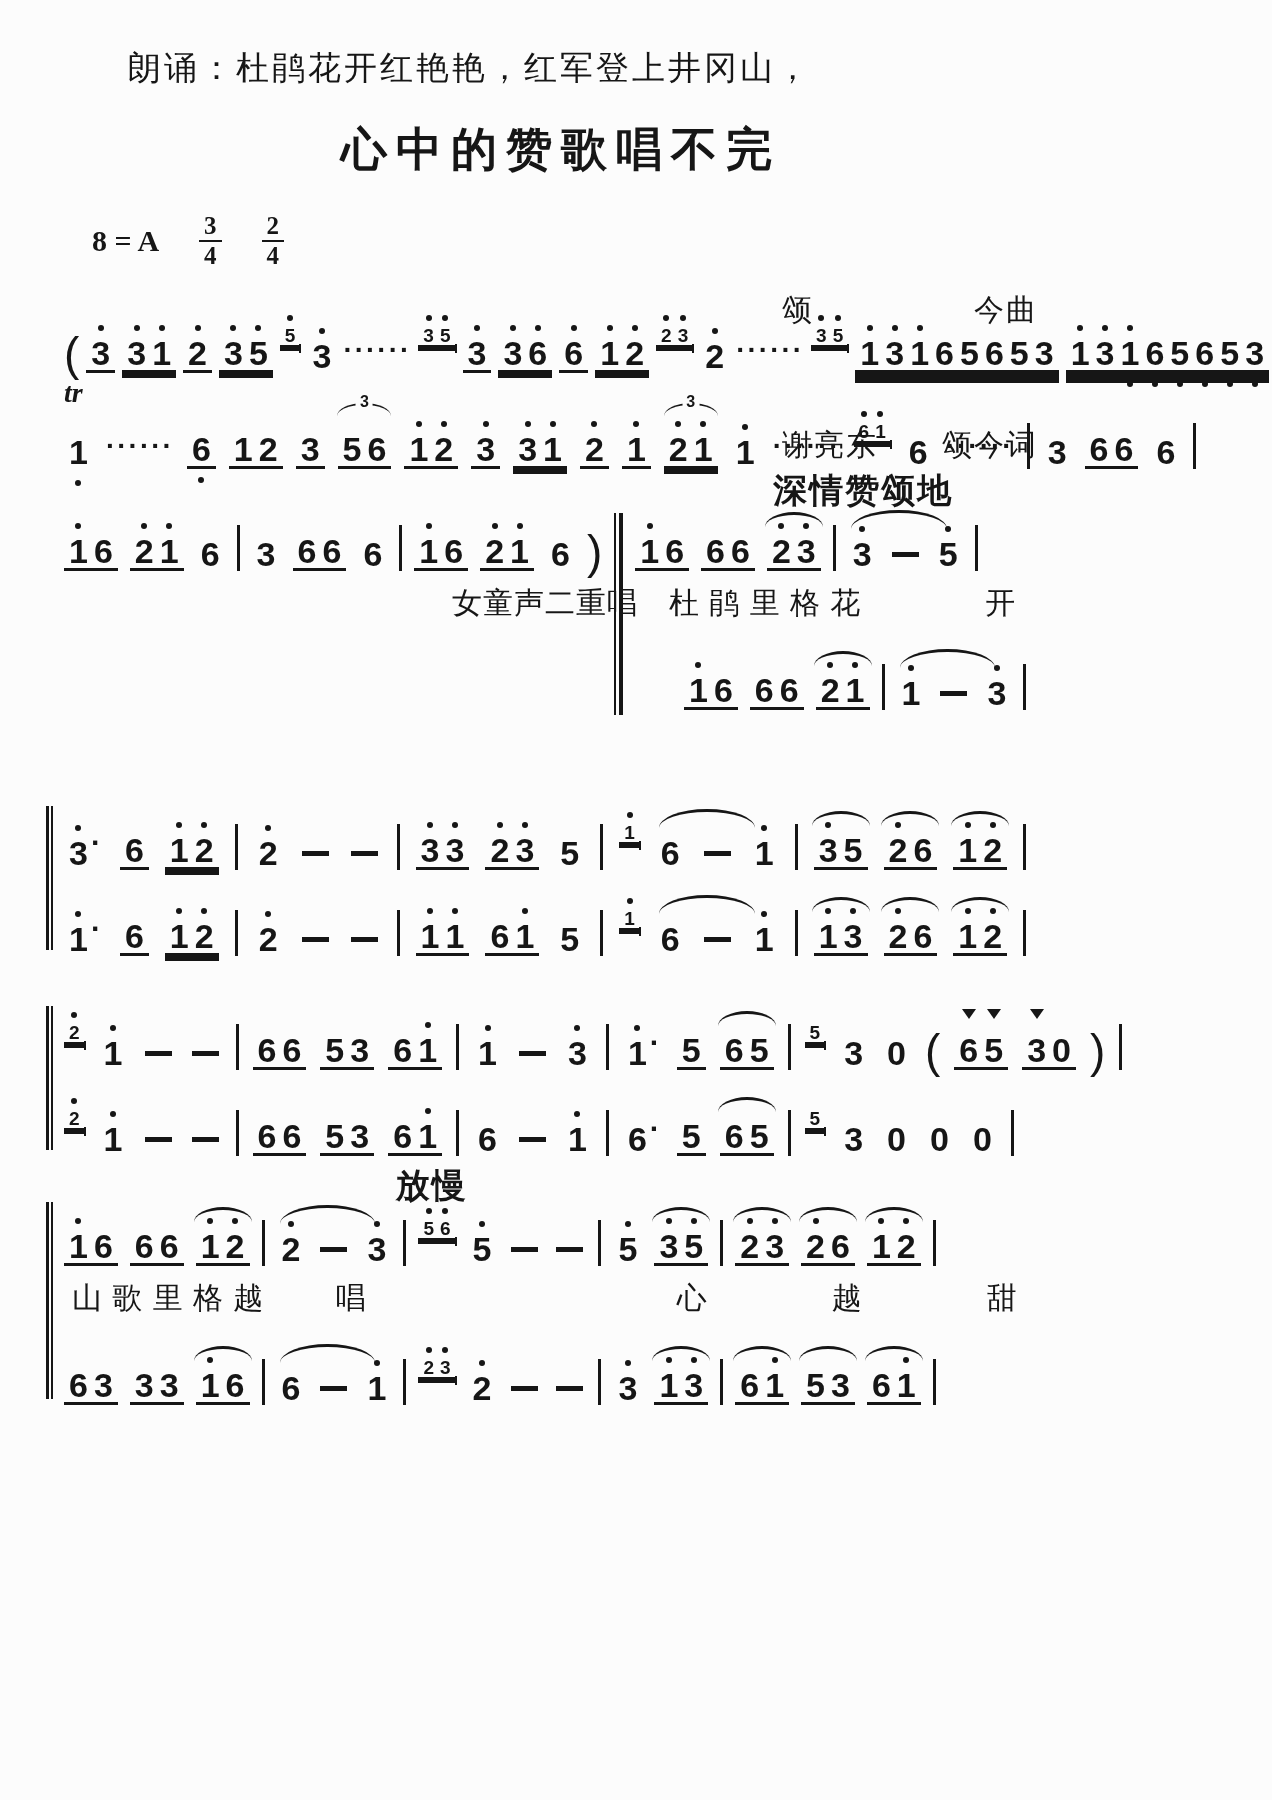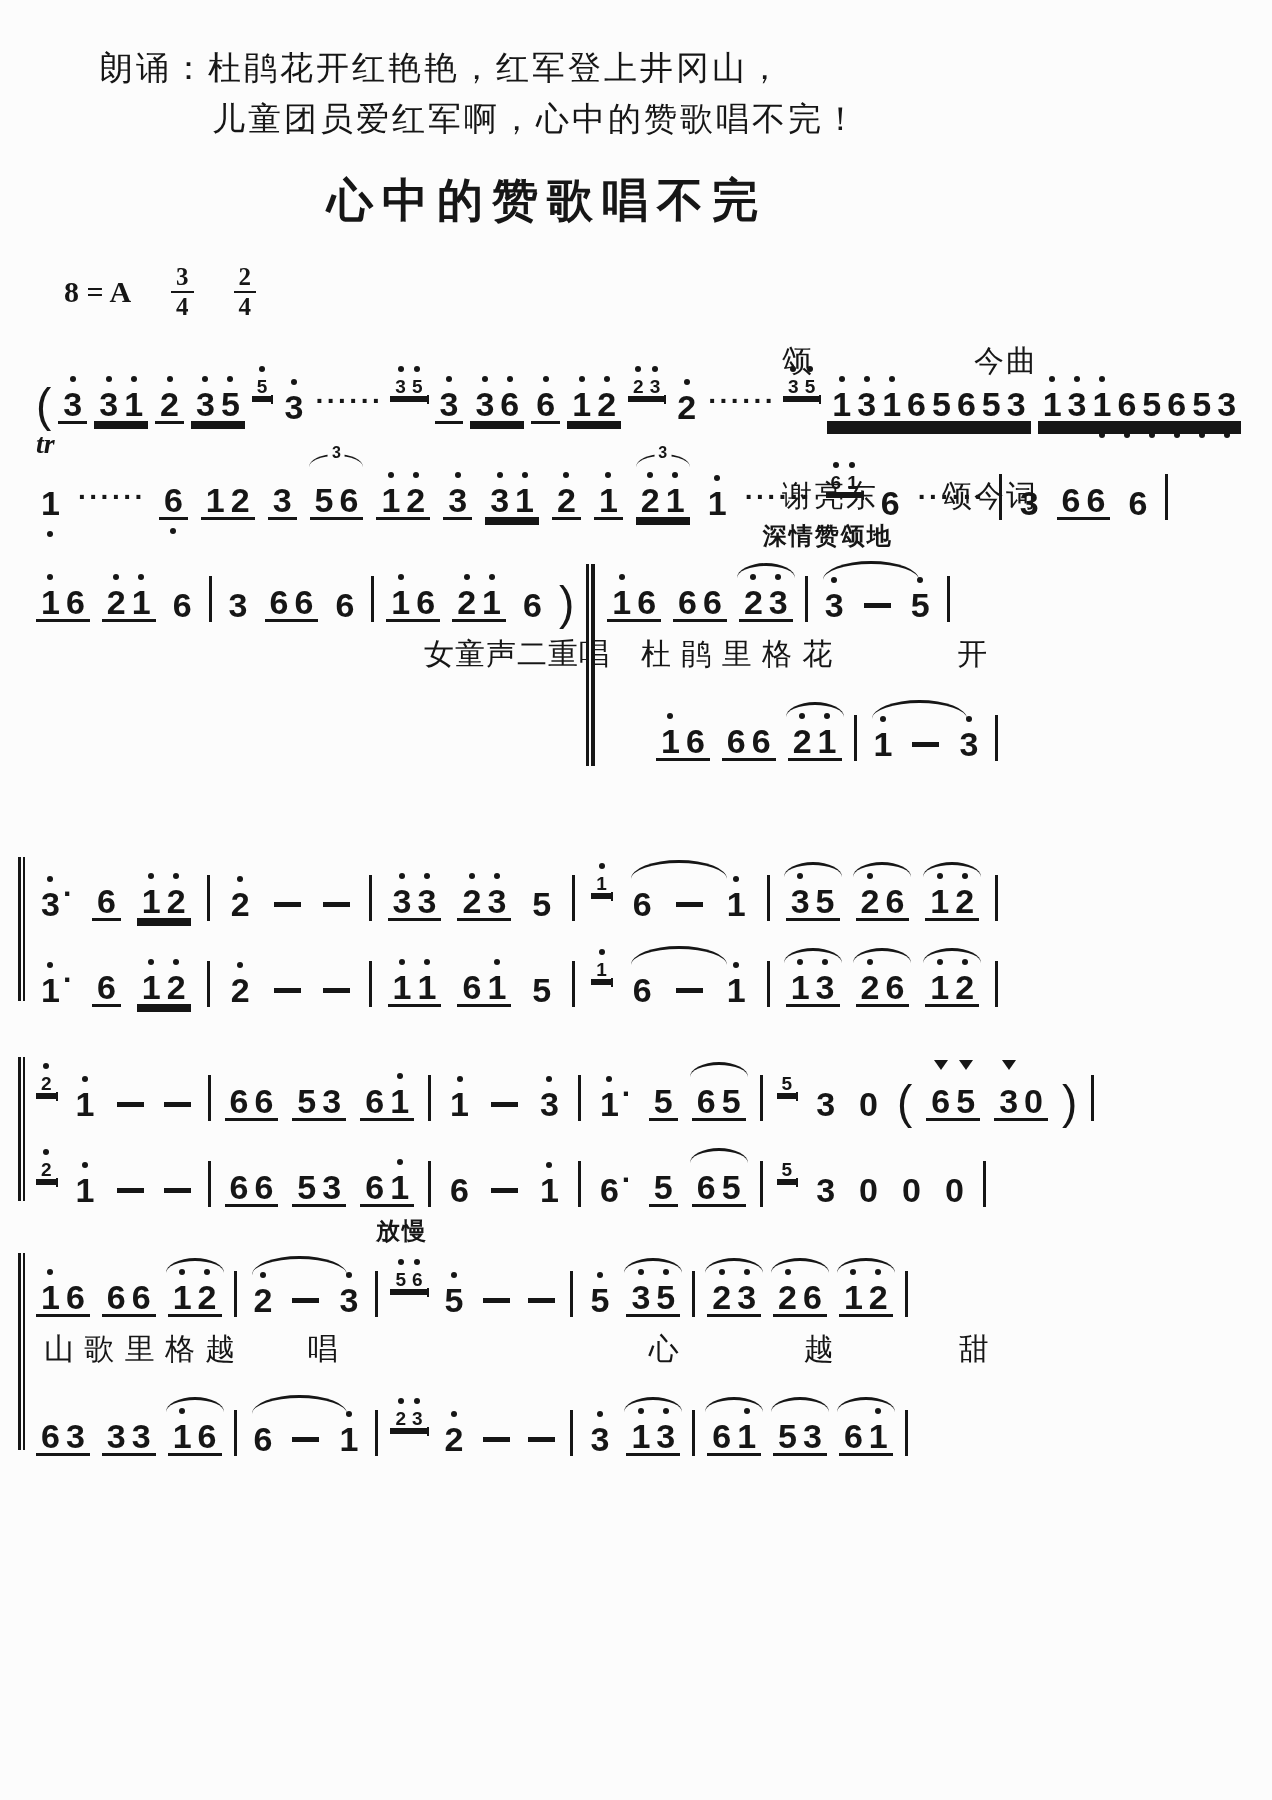--- a/index.html
+++ b/index.html
@@ -3,21 +3,21 @@
 <meta charset="utf-8">
 <style>
   :root{ --ink:#161616; --bg:#fcfcfc; }
   *{ box-sizing:border-box; }
   html,body{ margin:0; padding:0; }
   body{ background:#e8e8e8; }
   .page{
     width:1272px; height:1800px; margin:0 auto; overflow:hidden;
     background:var(--bg); color:var(--ink);
     font-family:"Liberation Sans", sans-serif;
-    padding:42px 64px 20px 36px; position:relative;
+    padding:42px 64px 20px 64px; position:relative;
   }
   
   .recite{ margin-left:64px; font-size:33px; letter-spacing:3px; line-height:1.55; }
   .recite .r2{ margin-left:112px; }
   .titlewrap{ text-align:center; padding-right:150px; margin-top:26px; }
   .title{ display:inline-block; font-size:46px; font-weight:700; letter-spacing:9px; margin:0; }
   .meta{ position:relative; height:92px; margin-top:14px; }
   .keysig{ position:absolute; left:28px; top:18px; font-family:"Liberation Serif", serif;
            font-weight:700; font-size:30px; display:flex; align-items:center; }
   .frac{ display:inline-flex; flex-direction:column; align-items:center;
@@ -58,33 +58,32 @@
   .cont{ letter-spacing:2px; font-size:28px; margin-bottom:9px; }
   .paren{ font-weight:400; font-size:46px; margin-bottom:-4px; }
   .arc, .arcw, .trip{ position:absolute; border-top:3px solid var(--ink);
     border-radius:50% 50% 0 0 / 100% 100% 0 0; }
   .arc{ left:-4%; right:-4%; top:-22px; height:15px; }
   .arcw{ left:12%; width:330%; top:-27px; height:19px; z-index:1; }
   .trip{ left:50%; transform:translateX(-50%); top:-29px; width:54px; height:13px;
          border-top-width:2px; }
   .trip i{ position:absolute; top:-11px; left:50%; transform:translateX(-50%);
            font-style:normal; font-weight:700; font-size:16px; background:var(--bg); padding:0 4px; }
-  .lab{ position:absolute; top:-42px; font-weight:700; font-size:24px; letter-spacing:2px; }
+  .lab{ position:absolute; top:-42px; font-weight:700; font-size:34px; letter-spacing:2px; }
   .trl{ position:absolute; top:-34px; font-family:"Liberation Serif", serif;
         font-style:italic; font-weight:700; font-size:28px; letter-spacing:0; }
   .lrow{ font-weight:400; font-size:30px; white-space:pre; margin-top:12px; letter-spacing:1px; }
 </style>
 </head>
 <body>
 
 <div class="page">
 
   <div class="recite">
     <div>朗诵：杜鹃花开红艳艳，红军登上井冈山，</div>
-    <div class="r2">儿童团员爱红军啊，心中的赞歌唱不完！</div>
   </div>
 
   <div class="titlewrap">
     <h1 class="title">心中的赞歌唱不完</h1>
   </div>
 
   <div class="meta">
     <div class="keysig">
       <span>8 = A</span>
       <span class="frac">

